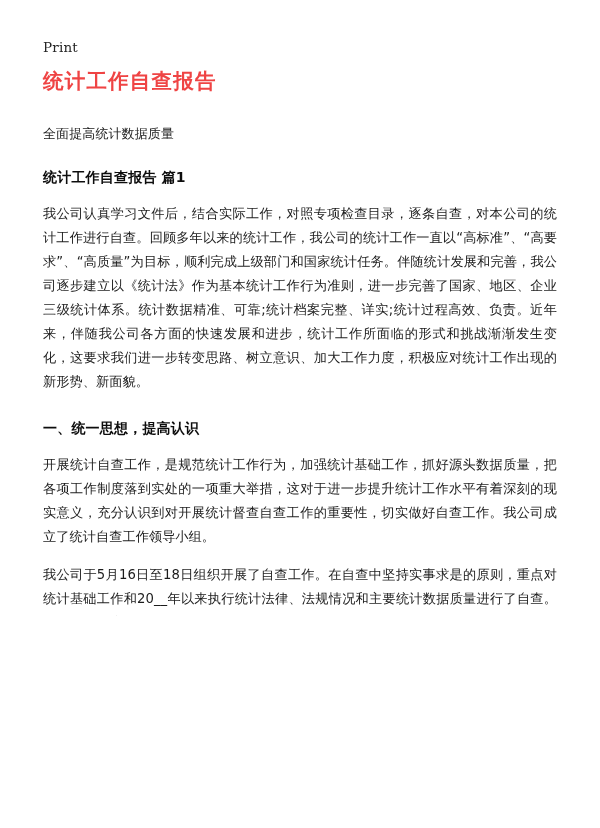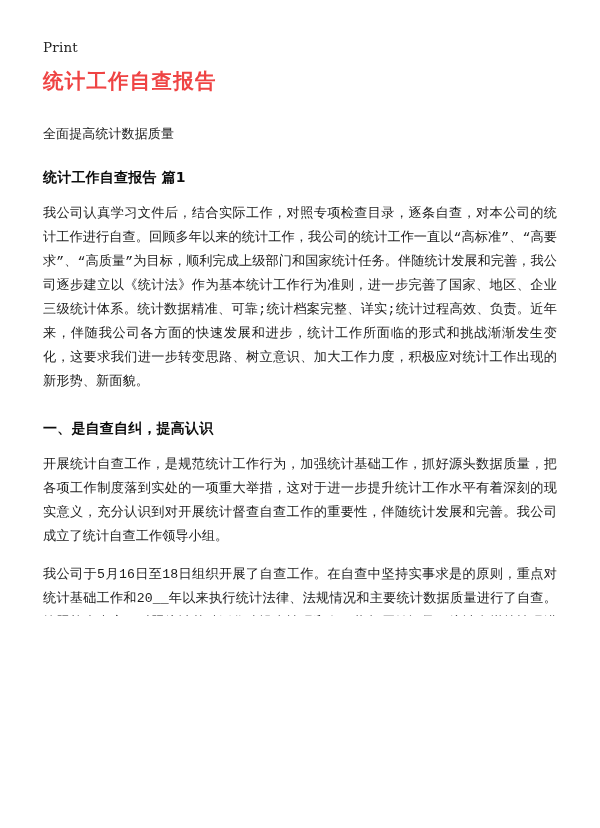--- a/index.html
+++ b/index.html
@@ -68,21 +68,20 @@
   }
   p.body-text {
     font-size: 13.2px;
     line-height: 1.82;
     margin: 14px 0 0 0;
     text-align: justify;
     text-justify: inter-ideograph;
     color: #1c1c1c;
     letter-spacing: 0.05px;
     word-break: break-all;
-    font-family: Liberation Mono, monospace;
   }
   .heading-gap-lg { margin-top: 24px; }
   .para-after-heading { margin-top: 13px; }
 </style>
 </head>
 <body>
 
 <div class="page">
 
   <div class="print-link">Print</div>
@@ -90,22 +89,22 @@
   <div class="content">
 
     <h1 class="doc-title">统计工作自查报告</h1>
 
     <div class="subtitle">全面提高统计数据质量</div>
 
     <div class="section-heading heading-gap-lg">统计工作自查报告 篇1</div>
 
     <p class="body-text para-after-heading">我公司认真学习文件后，结合实际工作，对照专项检查目录，逐条自查，对本公司的统计工作进行自查。回顾多年以来的统计工作，我公司的统计工作一直以“高标准”、“高要求”、“高质量”为目标，顺利完成上级部门和国家统计任务。伴随统计发展和完善，我公司逐步建立以《统计法》作为基本统计工作行为准则，进一步完善了国家、地区、企业三级统计体系。统计数据精准、可靠;统计档案完整、详实;统计过程高效、负责。近年来，伴随我公司各方面的快速发展和进步，统计工作所面临的形式和挑战渐渐发生变化，这要求我们进一步转变思路、树立意识、加大工作力度，积极应对统计工作出现的新形势、新面貌。</p>
 
-    <div class="section-heading heading-gap-lg">一、是自查自纠，提高认识</div>
+    <div class="section-heading heading-gap-lg">一、统一思想，提高认识</div>
 
 
 
-    <p class="body-text para-after-heading">开展统计自查工作，是规范统计工作行为，加强统计基础工作，抓好源头数据质量，把各项工作制度落到实处的一项重大举措，这对于进一步提升统计工作水平有着深刻的现实意义，充分认识到对开展统计督查自查工作的重要性，伴随统计发展和完善。我公司成立了统计自查工作领导小组。</p>
+    <p class="body-text para-after-heading">开展统计自查工作，是规范统计工作行为，加强统计基础工作，抓好源头数据质量，把各项工作制度落到实处的一项重大举措，这对于进一步提升统计工作水平有着深刻的现实意义，充分认识到对开展统计督查自查工作的重要性，切实做好自查工作。我公司成立了统计自查工作领导小组。</p>
 
     <p class="body-text">我公司于5月16日至18日组织开展了自查工作。在自查中坚持实事求是的原则，重点对统计基础工作和20__年以来执行统计法律、法规情况和主要统计数据质量进行了自查。按照检查内容，对照统计基础工作建设者情况和各项指标原始记录、统计台帐等情况进行认真检查核实，对存在问题进行了分析，提出了整改措施，完成了自查阶段工作。对照检查内容，主要自查情况是：</p>
 
   </div>
 </div>
 
 </body></html>

